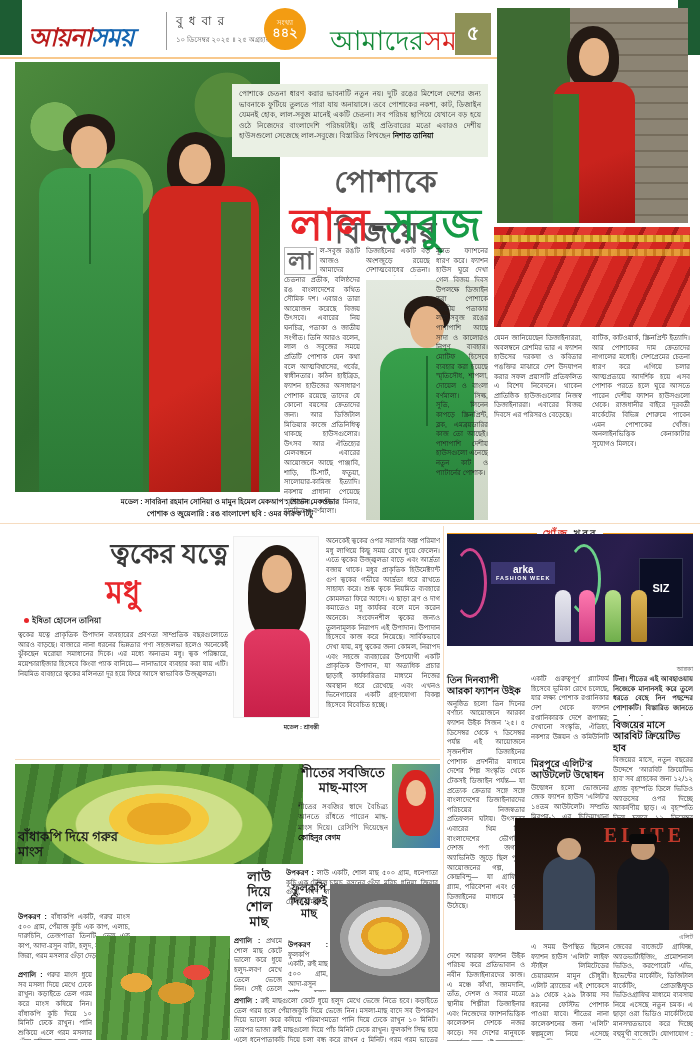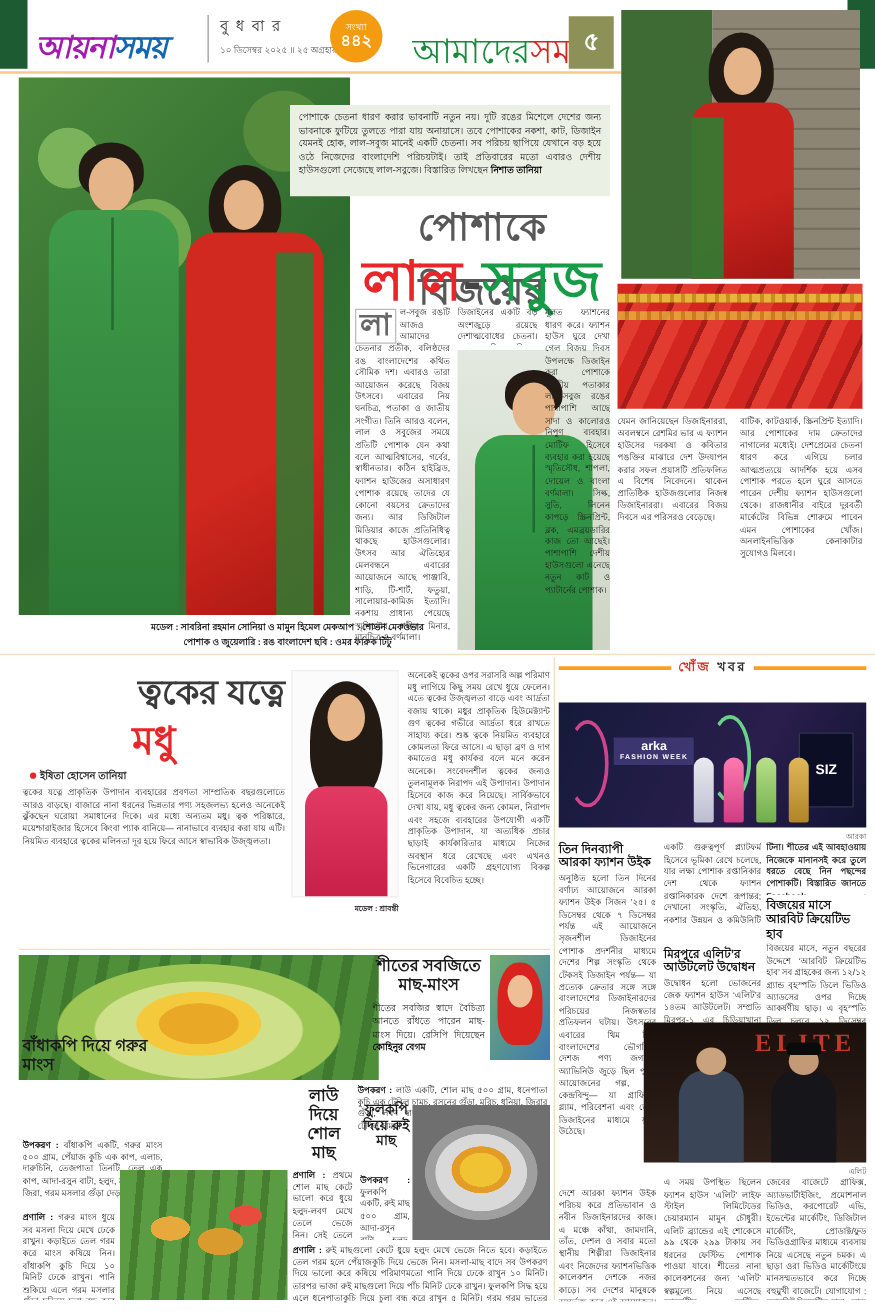--- a/index.html
+++ b/index.html
@@ -3,21 +3,21 @@
 <meta charset="utf-8">
 <style>
   *{margin:0;padding:0;box-sizing:border-box}
   html,body{background:#fff}
   #canvas{position:relative;width:700px;height:1050px;background:#fff;overflow:hidden;
           font-family:"Liberation Sans","DejaVu Sans",sans-serif;color:#222}
   .abs{position:absolute}
   
   .corner{background:#1d5c33}
   .mast-l{left:28px;top:18px;font-size:25px;font-weight:bold;font-style:italic;letter-spacing:-1px;white-space:nowrap}
-  .mast-l .p1{color:#a21caf}.mast-l .p2{color:#1565b0}
+  .mast-l .p1{color:#b91c1c}.mast-l .p2{color:#1565b0}
   .vdiv{left:166px;top:12px;width:1px;height:38px;background:#999}
   .weekday{left:176px;top:12px;font-size:12px;font-weight:normal;letter-spacing:6px;color:#333}
   .dateline{left:176px;top:34px;font-size:7px;color:#555;white-space:nowrap}
   .badge{left:264px;top:8px;width:42px;height:42px;border-radius:50%;background:#f39c12;color:#fff;
          display:flex;flex-direction:column;align-items:center;justify-content:center;line-height:1.05}
   .badge .bl{font-size:7px}.badge .bn{font-size:13px;font-weight:bold}
   .mast-r{left:330px;top:20px;font-size:27px;font-weight:normal;white-space:nowrap}
   .mast-r .p1{color:#168a3a}.mast-r .p2{color:#d8231f}
   .pagenum{left:455px;top:13px;width:36px;height:42px;background:#8e9157;color:#fff;
            display:flex;align-items:center;justify-content:center;font-size:20px;font-weight:bold}
@@ -74,21 +74,21 @@
     background:
       radial-gradient(26px 16px at 30% 45%,#e8a93c 0 60%,transparent 61%),
       radial-gradient(30px 18px at 60% 55%,#d99a2e 0 60%,transparent 61%),
       radial-gradient(24px 14px at 75% 35%,#e74c3c 0 55%,transparent 56%),
       repeating-linear-gradient(95deg,#5a9c42 0 14px,#477f31 14px 20px)}
   .food3{left:330px;top:884px;width:110px;height:108px;
     background:
       radial-gradient(38px 30px at 50% 48%,#f0c335 0 45%,#e39d27 46% 62%,transparent 63%),
       radial-gradient(52px 44px at 50% 50%,#d9d9d9 0 70%,#9f9f9f 71% 86%,#6f6f6f 87% 100%),
       linear-gradient(#f3efe8,#ddd6c8)}
-  .collage{left:447px;top:562px;width:246px;height:100px;background:linear-gradient(120deg,#141a3a,#2a1e4d 60%,#101330)}
+  .collage{left:447px;top:534px;width:246px;height:112px;background:linear-gradient(120deg,#141a3a,#2a1e4d 60%,#101330)}
   .collage .arka{position:absolute;left:44px;top:28px;background:#3b3670;color:#fff;padding:3px 5px;
      font-size:10px;font-weight:bold;line-height:1.05;text-align:center}
   .collage .arka small{display:block;font-size:5.5px;letter-spacing:1px}
   .collage .siz{position:absolute;right:10px;top:24px;width:44px;height:60px;border:1px solid #cfd3ff33;
      background:#0b0e24;color:#fff;font-size:11px;font-weight:bold;display:flex;align-items:center;justify-content:center}
   .collage .swirl{position:absolute;width:34px;height:70px;border:3px solid #ff4fa0;border-radius:50%;
      border-left-color:transparent;opacity:.8}
   .model-fig{position:absolute;bottom:4px;width:16px;height:52px;border-radius:8px 8px 2px 2px}
   .elite{left:515px;top:818px;width:178px;height:112px;background:linear-gradient(#1a100c,#30201a)}
   .elite .etxt{position:absolute;right:8px;top:6px;color:#c0392b;font-size:20px;font-weight:bold;

